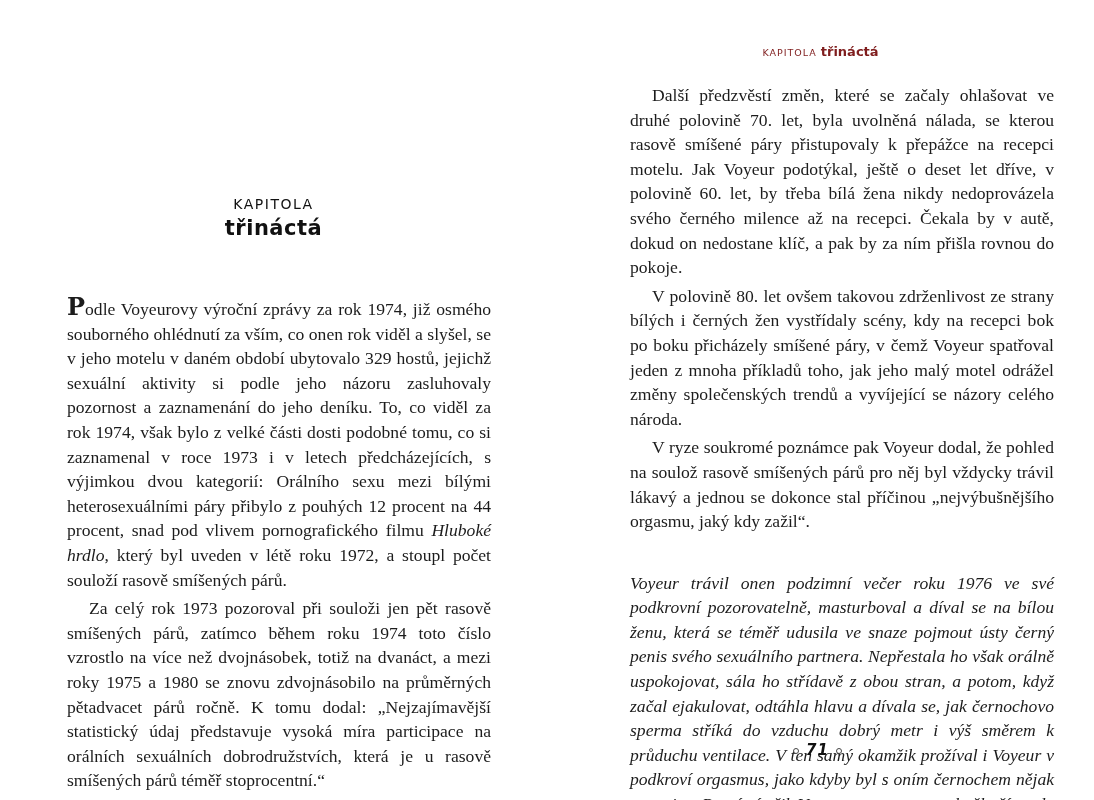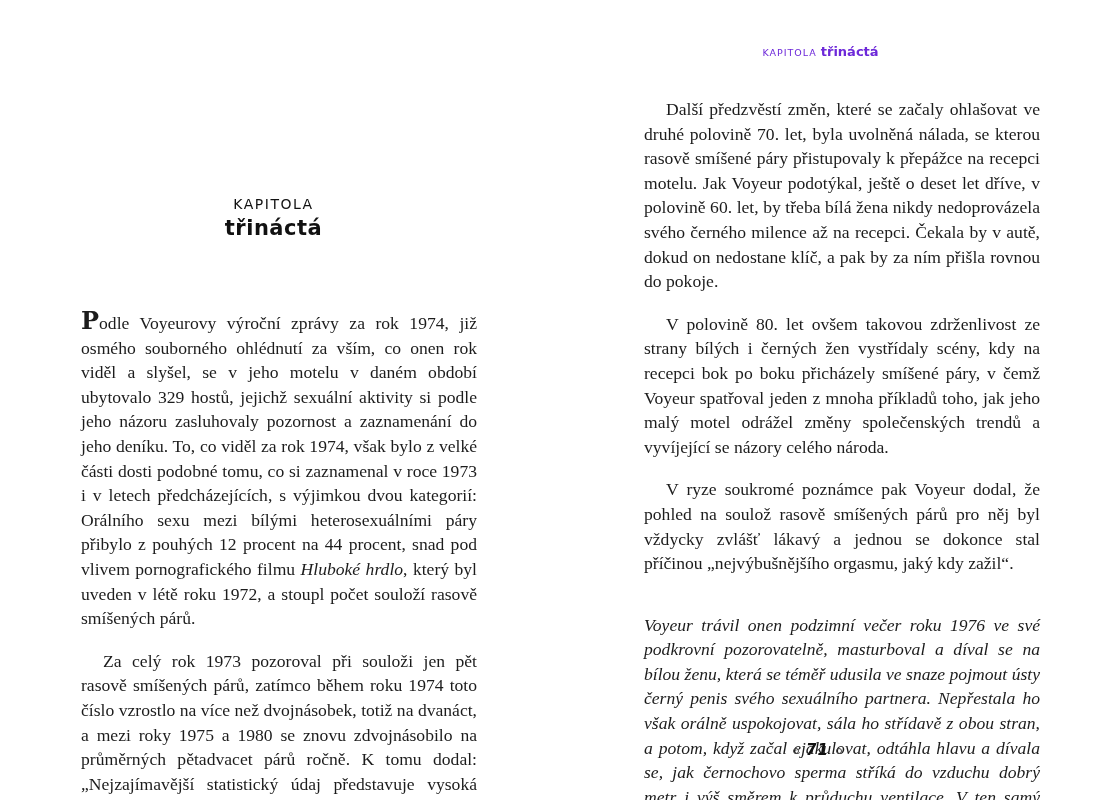--- a/index.html
+++ b/index.html
@@ -3,28 +3,28 @@
   <meta charset="utf-8">
   <style>
     html, body { margin: 0; padding: 0; background: #ffffff; }
     body { width: 1094px; height: 800px; position: relative; overflow: hidden; color: #1a1a1a; }
     .page { position: absolute; top: 0; height: 800px; }
     .page-left { left: 0; width: 547px; }
     .page-right { left: 547px; width: 547px; }
     .text-block { position: absolute; font-family: "Liberation Serif", "DejaVu Serif", serif; font-size: 17.6px; line-height: 24.6px; text-align: justify; color: #1c1c1c; }
     .page-left .text-block { left: 63px; width: 432px; top: 291px; }
     .page-right .text-block { left: 79px; width: 432px; top: 79px; }
-    .text-block p { margin: 18px; hyphens: manual; }
+    .text-block p { margin: 4px; hyphens: manual; }
     .text-block p.indent { text-indent: 22px; }
     .text-block p.italic { font-style: italic; margin-top: 37px; }
     .dropcap { font-family: "DejaVu Serif", serif; font-weight: bold; font-size: 24px; line-height: 1; }
     .chapter-heading { position: absolute; left: 0; width: 547px; text-align: center; top: 196px; }
     .chapter-label { font-family: "DejaVu Sans", sans-serif; font-size: 14px; letter-spacing: 1.5px; color: #111; display: block; }
     .chapter-number { font-family: "DejaVu Sans", sans-serif; font-size: 21px; font-weight: bold; color: #111; display: block; margin-top: 4px; letter-spacing: 0.5px; }
-    .running-head { position: absolute; top: 41px; left: 0; width: 547px; text-align: center; font-family: "DejaVu Sans", sans-serif; color: #6d28d9; }
+    .running-head { position: absolute; top: 41px; left: 0; width: 547px; text-align: center; font-family: "DejaVu Sans", sans-serif; color: #7f1d1d; }
     .running-head .rh-label { font-size: 9.5px; letter-spacing: 1px; }
     .running-head .rh-number { font-size: 13px; font-weight: bold; margin-left: 4px; }
     .folio { position: absolute; top: 741px; left: 0; width: 547px; text-align: center; font-family: "DejaVu Sans", sans-serif; font-size: 15px; color: #111; }
     .page-right .folio { left: -3px; }
     .folio .dot { display: inline-block; width: 4px; height: 4px; border: 1.2px solid #444; border-radius: 50%; vertical-align: middle; margin: 0 7px; }
     .folio .num { font-style: italic; font-weight: bold; letter-spacing: 1px; }
   </style>
 </head>
 <body>
 
@@ -39,19 +39,19 @@
   </div>
 </div>
 
 <div class="page page-right">
   <div class="running-head">
     <span class="rh-label">KAPITOLA</span><span class="rh-number">třináctá</span>
   </div>
   <div class="text-block">
     <p class="indent">Další předzvěstí změn, které se začaly ohlašovat ve druhé polovině 70. let, byla uvolněná nálada, se kterou rasově smíšené páry přistupovaly k přepážce na recepci motelu. Jak Voyeur podotýkal, ještě o deset let dříve, v polovině 60. let, by třeba bílá žena nikdy nedoprovázela svého černého milence až na recepci. Čekala by v autě, dokud on nedostane klíč, a pak by za ním přišla rovnou do pokoje.</p>
     <p class="indent">V polovině 80. let ovšem takovou zdrženlivost ze strany bílých i černých žen vystřídaly scény, kdy na recepci bok po boku přicházely smíšené páry, v čemž Voyeur spatřoval jeden z mnoha příkladů toho, jak jeho malý motel odrážel změny společenských trendů a vyvíjející se názory celého národa.</p>
-    <p class="indent">V ryze soukromé poznámce pak Voyeur dodal, že pohled na soulož rasově smíšených párů pro něj byl vždycky zvlášť lákavý a jednou se dokonce stal příčinou „nejvýbušnějšího orgasmu, jaký kdy zažil“.</p>
+    <p class="indent">V ryze soukromé poznámce pak Voyeur dodal, že pohled na soulož rasově smíšených párů pro něj byl vždycky trávil lákavý a jednou se dokonce stal příčinou „nejvýbušnějšího orgasmu, jaký kdy zažil“.</p>
     <p class="italic">Voyeur trávil onen podzimní večer roku 1976 ve své podkrovní pozorovatelně, masturboval a díval se na bílou ženu, která se téměř udusila ve snaze pojmout ústy černý penis svého sexuálního partnera. Nepřestala ho však orálně uspokojovat, sála ho střídavě z obou stran, a potom, když začal ejakulovat, odtáhla hlavu a dívala se, jak černochovo sperma stříká do vzduchu dobrý metr i výš směrem k průduchu ventilace. V ten samý okamžik prožíval i Voyeur v podkroví orgasmus, jako kdyby byl s oním černochem nějak propojen. První výstřik Voyeurova spermatu vletěl přímo do falešné mřížky a začal odtud zvolna odkapávat do pokoje pod ním.</p>
   </div>
   <div class="folio">
     <span class="dot"></span><span class="num">71</span><span class="dot"></span>
   </div>
 </div>
 
 </body></html>

